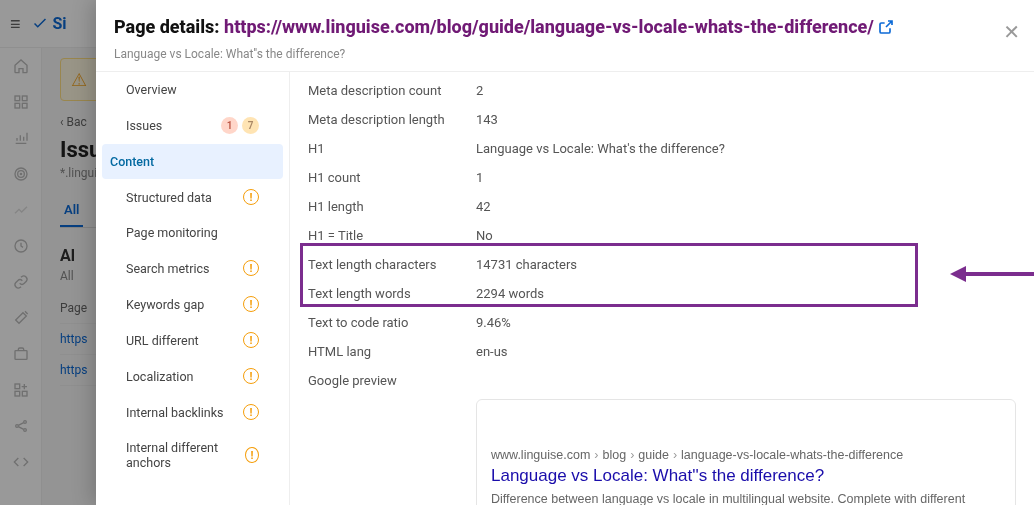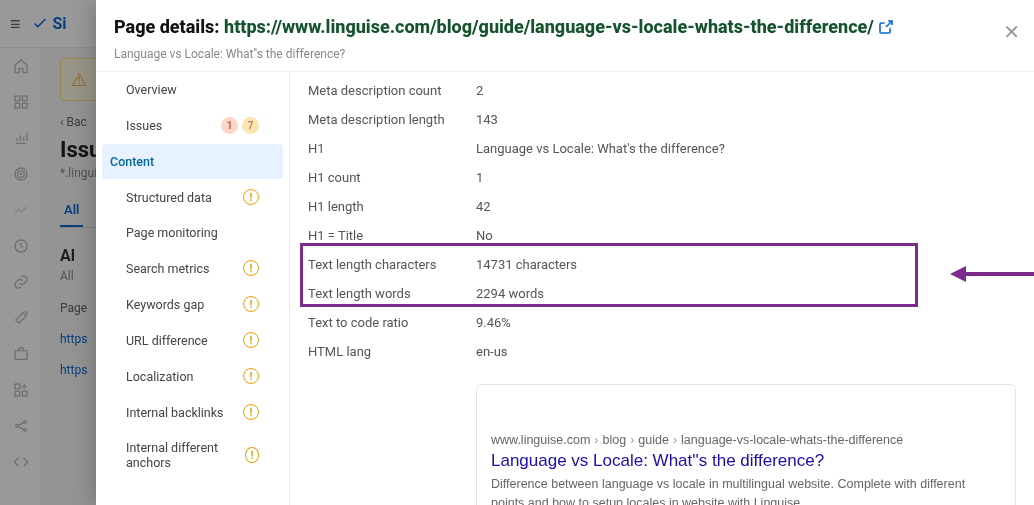--- a/index.html
+++ b/index.html
@@ -28,21 +28,21 @@
   .bg-row .c1 { width: 60px; }
   .bg-link { color: #0c6ad6; }
 
   
   .dim { position: absolute; inset: 0; background: rgba(0,0,0,0.4); }
 
   
   .modal { position: absolute; top: 0; bottom: 0; left: 96px; right: 0; background: #fff; display: flex; flex-direction: column; box-shadow: -4px 0 20px rgba(0,0,0,0.2); }
   .modal-header { padding: 14px 36px 10px 18px; position: relative; border-bottom: 1px solid #eee; }
   .modal-title { font-size: 18px; font-weight: 800; line-height: 1.4; color: #111; }
-  .modal-title a { color: #14532d; text-decoration: none; word-break: break-all; }
+  .modal-title a { color: #701a75; text-decoration: none; word-break: break-all; }
   .ext-icon { display: inline-block; vertical-align: -2px; }
   .modal-sub { font-size: 12px; color: #888; margin-top: 6px; }
   .close-x { position: absolute; top: 20px; right: 14px; font-size: 20px; color: #999; cursor: pointer; }
   
   .modal-body { flex: 1; display: flex; overflow: hidden; }
   .nav { width: 194px; border-right: 1px solid #eee; overflow-y: auto; }
   .nav-item { display: flex; align-items: center; justify-content: space-between; padding: 10px 30px; font-size: 12.5px; color: #444; cursor: pointer; }
   .nav-item.active { background: #e8f1ff; color: #0369a1; font-weight: 500; border-radius: 4px; margin: 0 6px; padding-left: 8px; padding-right: 8px; }
   .nav-badges { display: flex; gap: 4px; }
   .badge-circ { width: 17px; height: 17px; border-radius: 50%; display: inline-flex; align-items: center; justify-content: center; font-size: 10px; font-weight: 600; }
@@ -192,21 +192,21 @@
         </div>
         <div class="nav-item">
           <span>Search metrics</span>
           <span class="warn-ring">!</span>
         </div>
         <div class="nav-item">
           <span>Keywords gap</span>
           <span class="warn-ring">!</span>
         </div>
         <div class="nav-item">
-          <span>URL difference</span>
+          <span>URL different</span>
           <span class="warn-ring">!</span>
         </div>
         <div class="nav-item">
           <span>Localization</span>
           <span class="warn-ring">!</span>
         </div>
         <div class="nav-item">
           <span>Internal backlinks</span>
           <span class="warn-ring">!</span>
         </div>
@@ -252,20 +252,21 @@
           </div>
           <div class="drow">
             <div class="label">Text to code ratio</div>
             <div class="value">9.46%</div>
           </div>
           <div class="drow">
             <div class="label">HTML lang</div>
             <div class="value">en-us</div>
           </div>
           <div class="drow">
+            <div class="label">Google preview</div>
             <div class="value"></div>
           </div>
         </div>
       <div class="gprev">
         <div class="gprev-crumb">
           <span>www.linguise.com</span><span class="sep">›</span><span>blog</span><span class="sep">›</span><span>guide</span><span class="sep">›</span><span>language-vs-locale-whats-the-difference</span>
         </div>
         <div class="gprev-title">Language vs Locale: What''s the difference?</div>
         <div class="gprev-desc">Difference between language vs locale in multilingual website. Complete with different points and how to setup locales in website with Linguise</div>
       </div>

